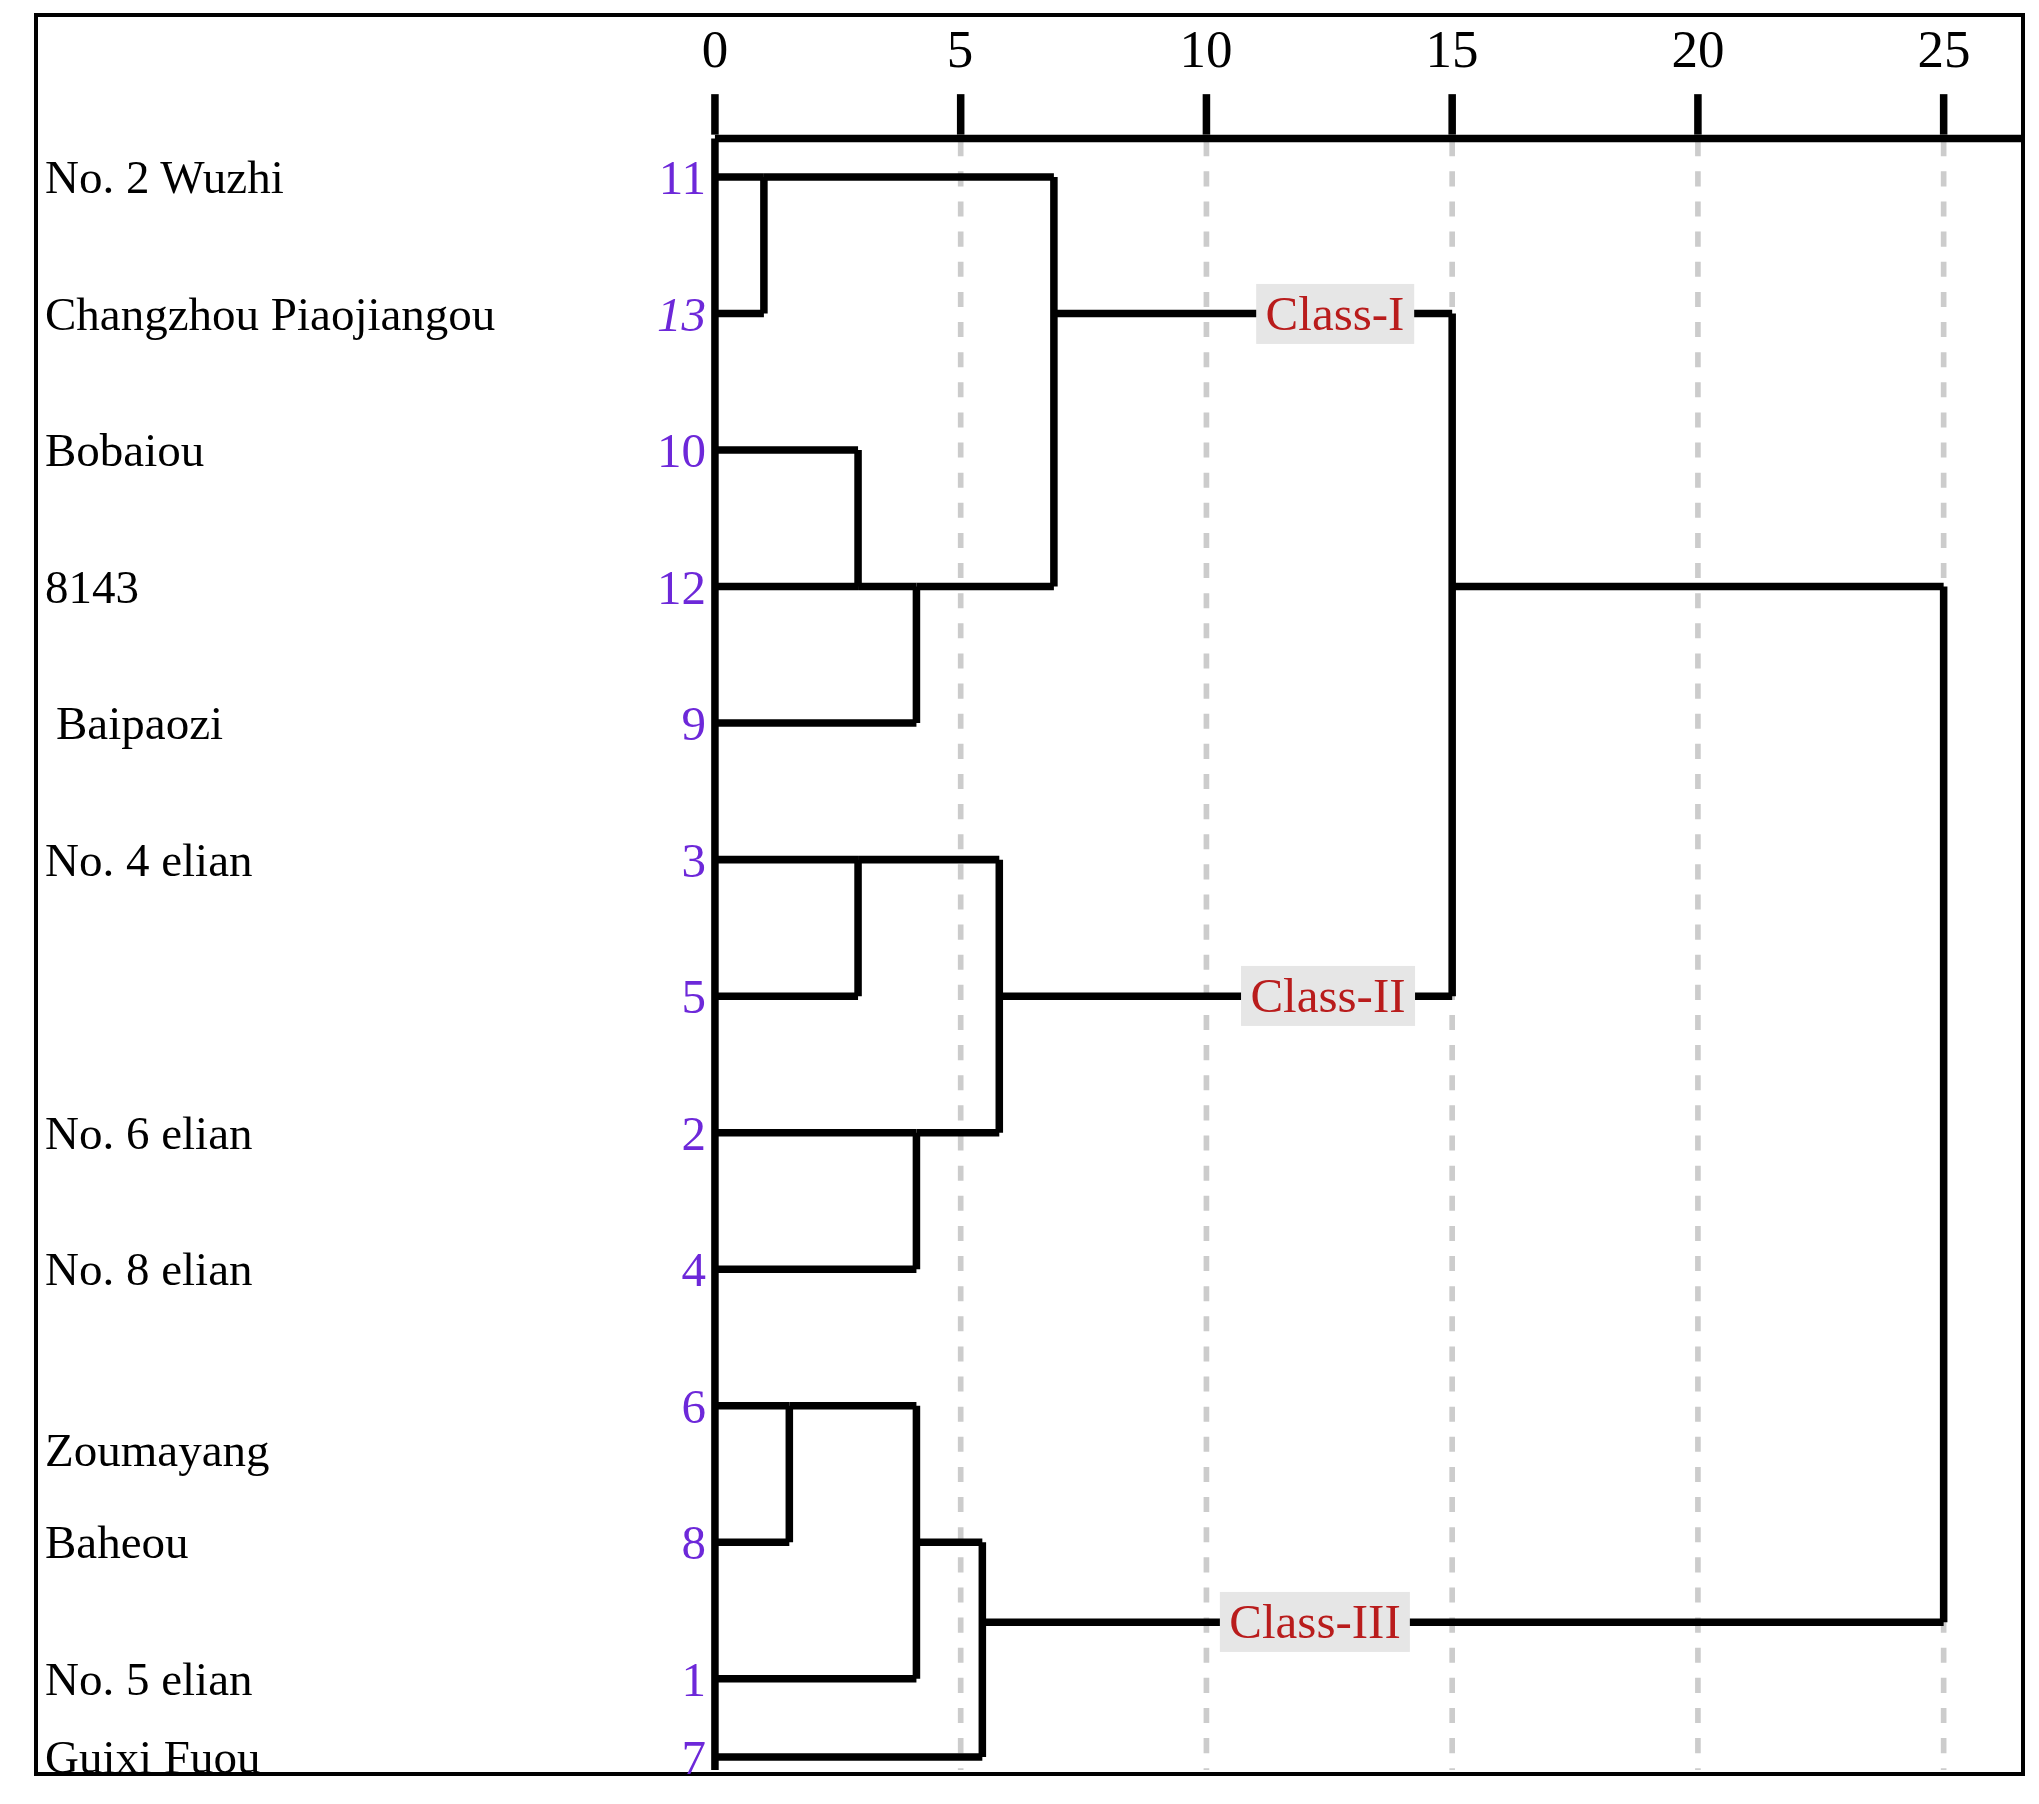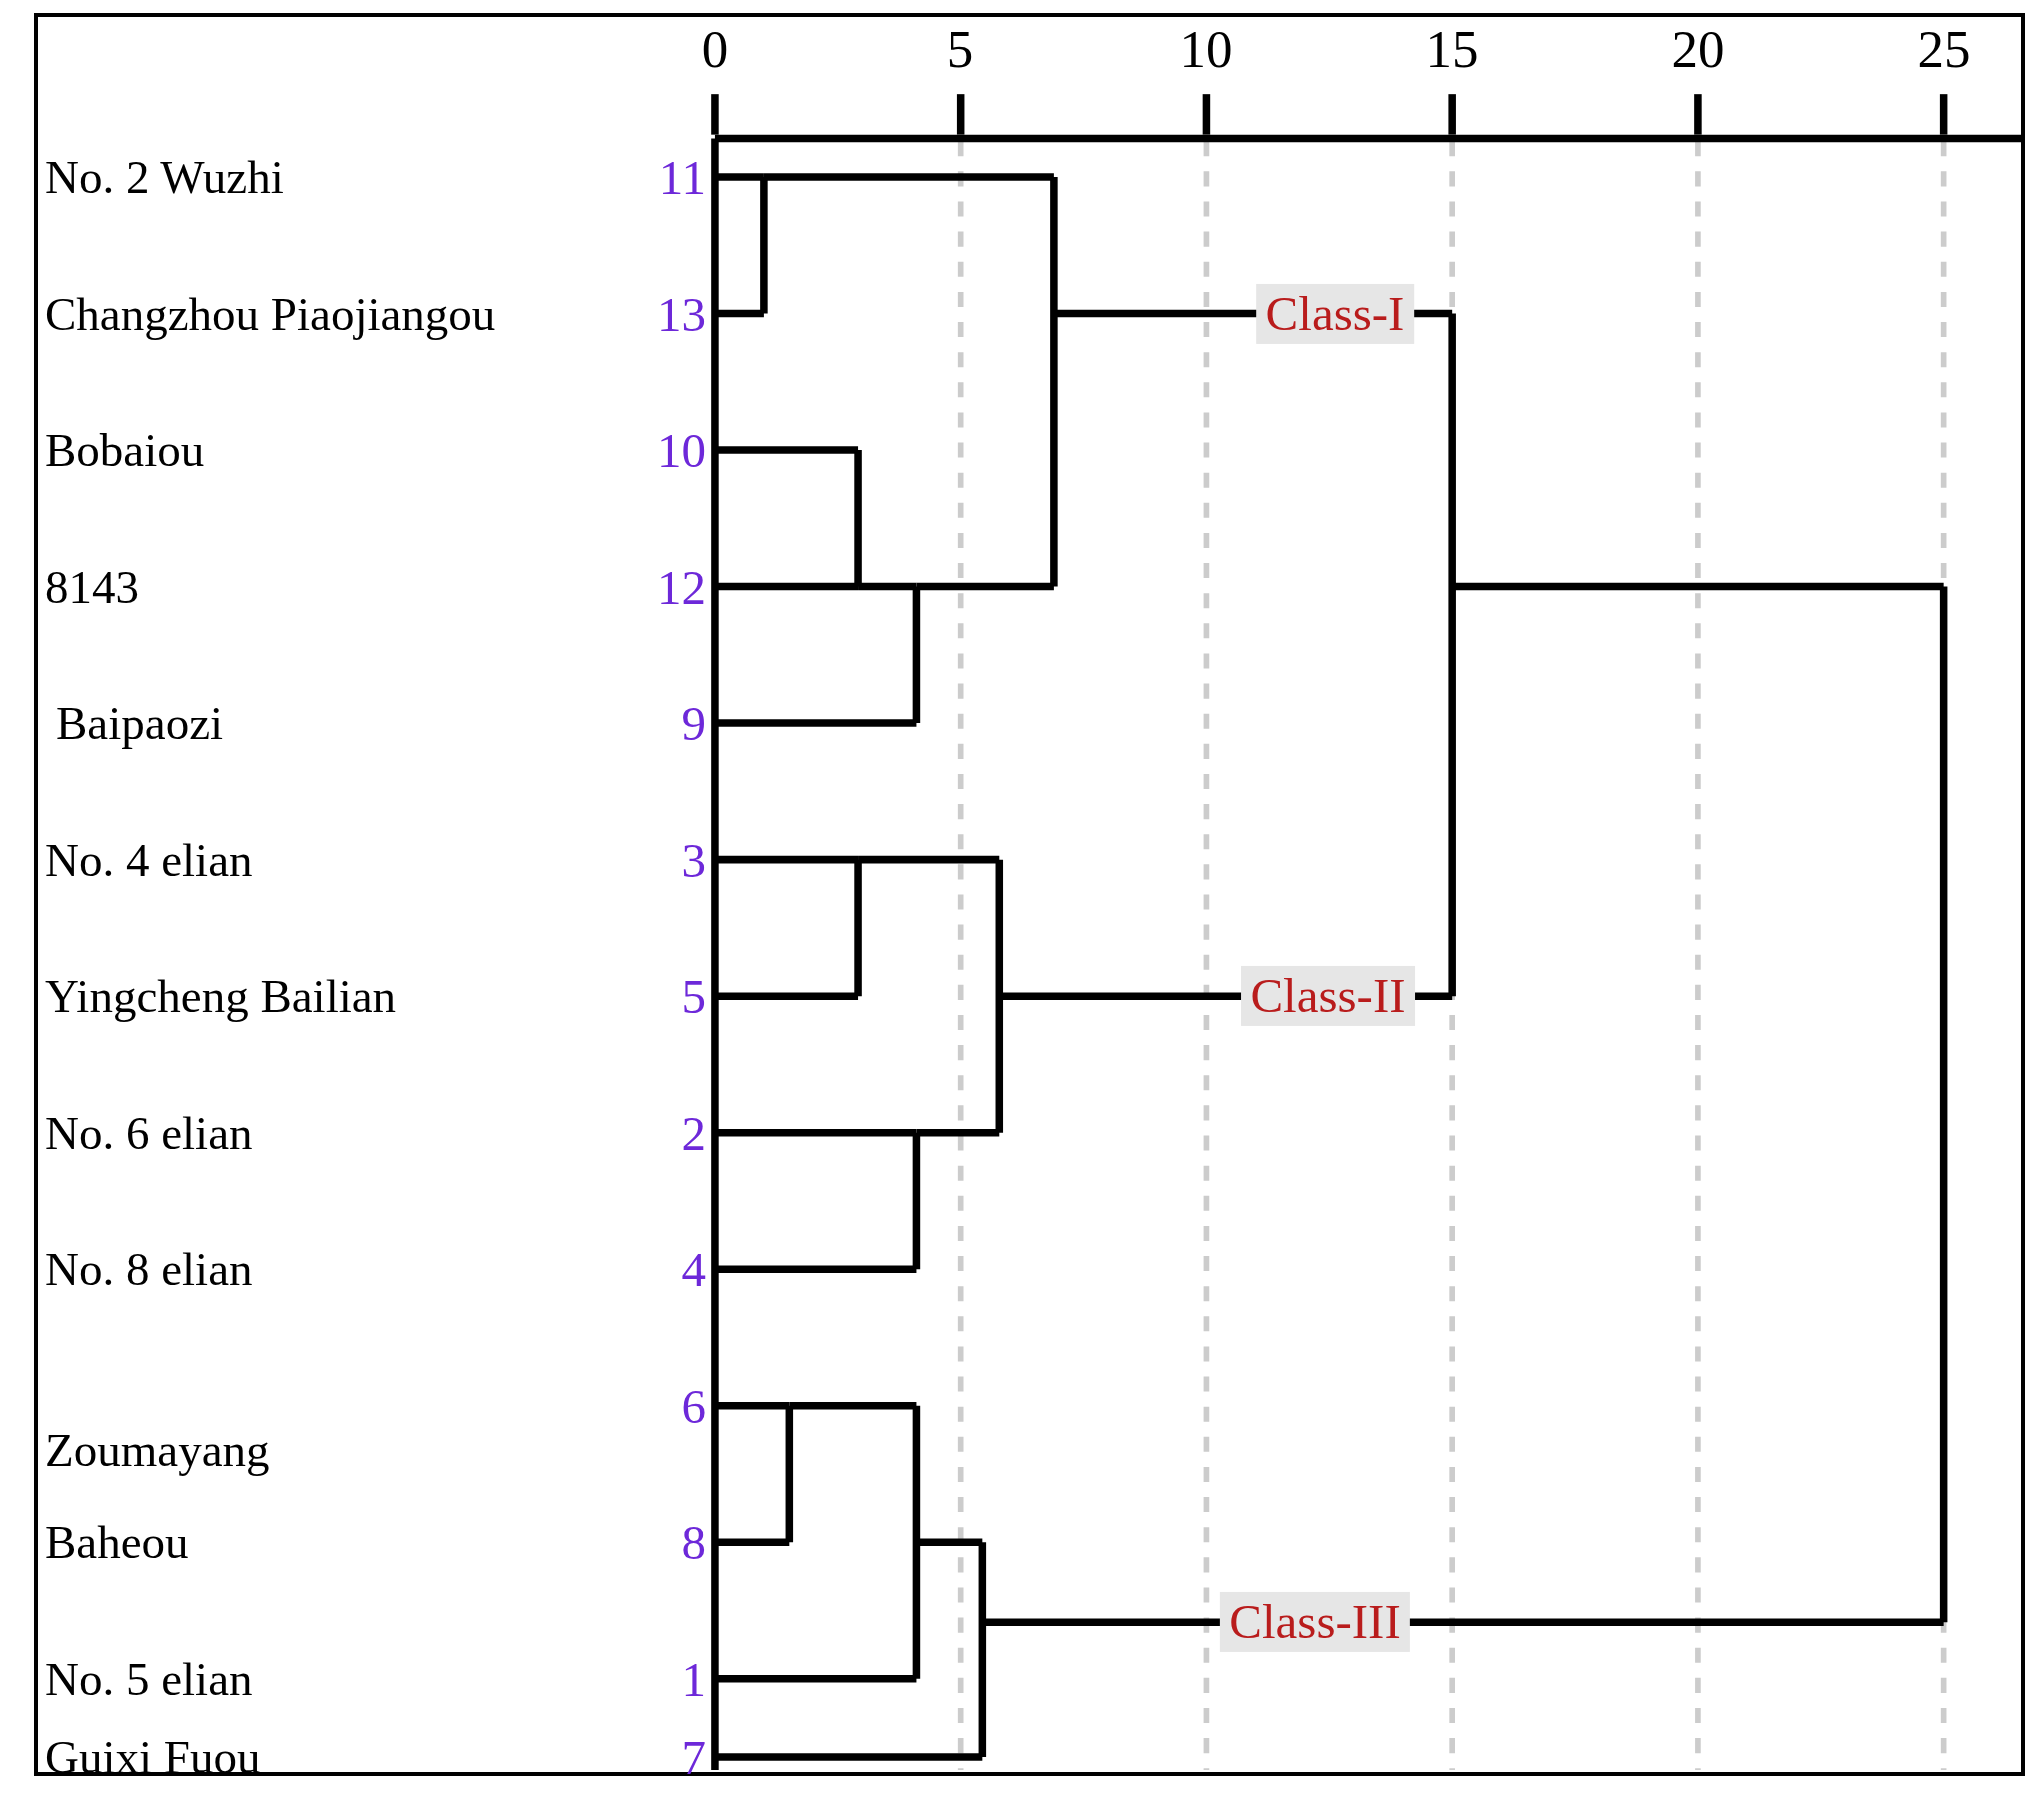--- a/index.html
+++ b/index.html
@@ -110,30 +110,29 @@
   <div class="tick-label" style="left:1452px; top:79px;">15</div>
   <div class="tick-label" style="left:1698px; top:79px;">20</div>
   <div class="tick-label" style="left:1944px; top:79px;">25</div>
 
   <div class="leaf-label" style="left:45px; top:177px;">No. 2 Wuzhi</div>
   <div class="leaf-label" style="left:45px; top:314px;">Changzhou Piaojiangou</div>
   <div class="leaf-label" style="left:45px; top:450px;">Bobaiou</div>
   <div class="leaf-label" style="left:45px; top:587px;">8143</div>
   <div class="leaf-label" style="left:56px; top:723px;">Baipaozi</div>
   <div class="leaf-label" style="left:45px; top:860px;">No. 4 elian</div>
-  <div class="leaf-label" style="left:45px; top:996px;">Yingcheng Bailian</div>
   <div class="leaf-label" style="left:45px; top:1133px;">No. 6 elian</div>
   <div class="leaf-label" style="left:45px; top:1269px;">No. 8 elian</div>
   <div class="leaf-label" style="left:45px; top:1406px;margin-top:44px;">Zoumayang</div>
   <div class="leaf-label" style="left:45px; top:1542px;">Baheou</div>
   <div class="leaf-label" style="left:45px; top:1679px;">No. 5 elian</div>
   <div class="leaf-label" style="left:45px; top:1757px;">Guixi Fuou</div>
 
   <div class="leaf-num" style="left:706px; top:177px;">11</div>
-  <div class="leaf-num" style="left:706px; top:314px;">13</div>
+  <div class="leaf-num" style="left:706px; top:314px;font-style:italic;">13</div>
   <div class="leaf-num" style="left:706px; top:450px;">10</div>
   <div class="leaf-num" style="left:706px; top:587px;">12</div>
   <div class="leaf-num" style="left:706px; top:723px;">9</div>
   <div class="leaf-num" style="left:706px; top:860px;">3</div>
   <div class="leaf-num" style="left:706px; top:996px;">5</div>
   <div class="leaf-num" style="left:706px; top:1133px;">2</div>
   <div class="leaf-num" style="left:706px; top:1269px;">4</div>
   <div class="leaf-num" style="left:706px; top:1406px;">6</div>
   <div class="leaf-num" style="left:706px; top:1542px;">8</div>
   <div class="leaf-num" style="left:706px; top:1679px;">1</div>

